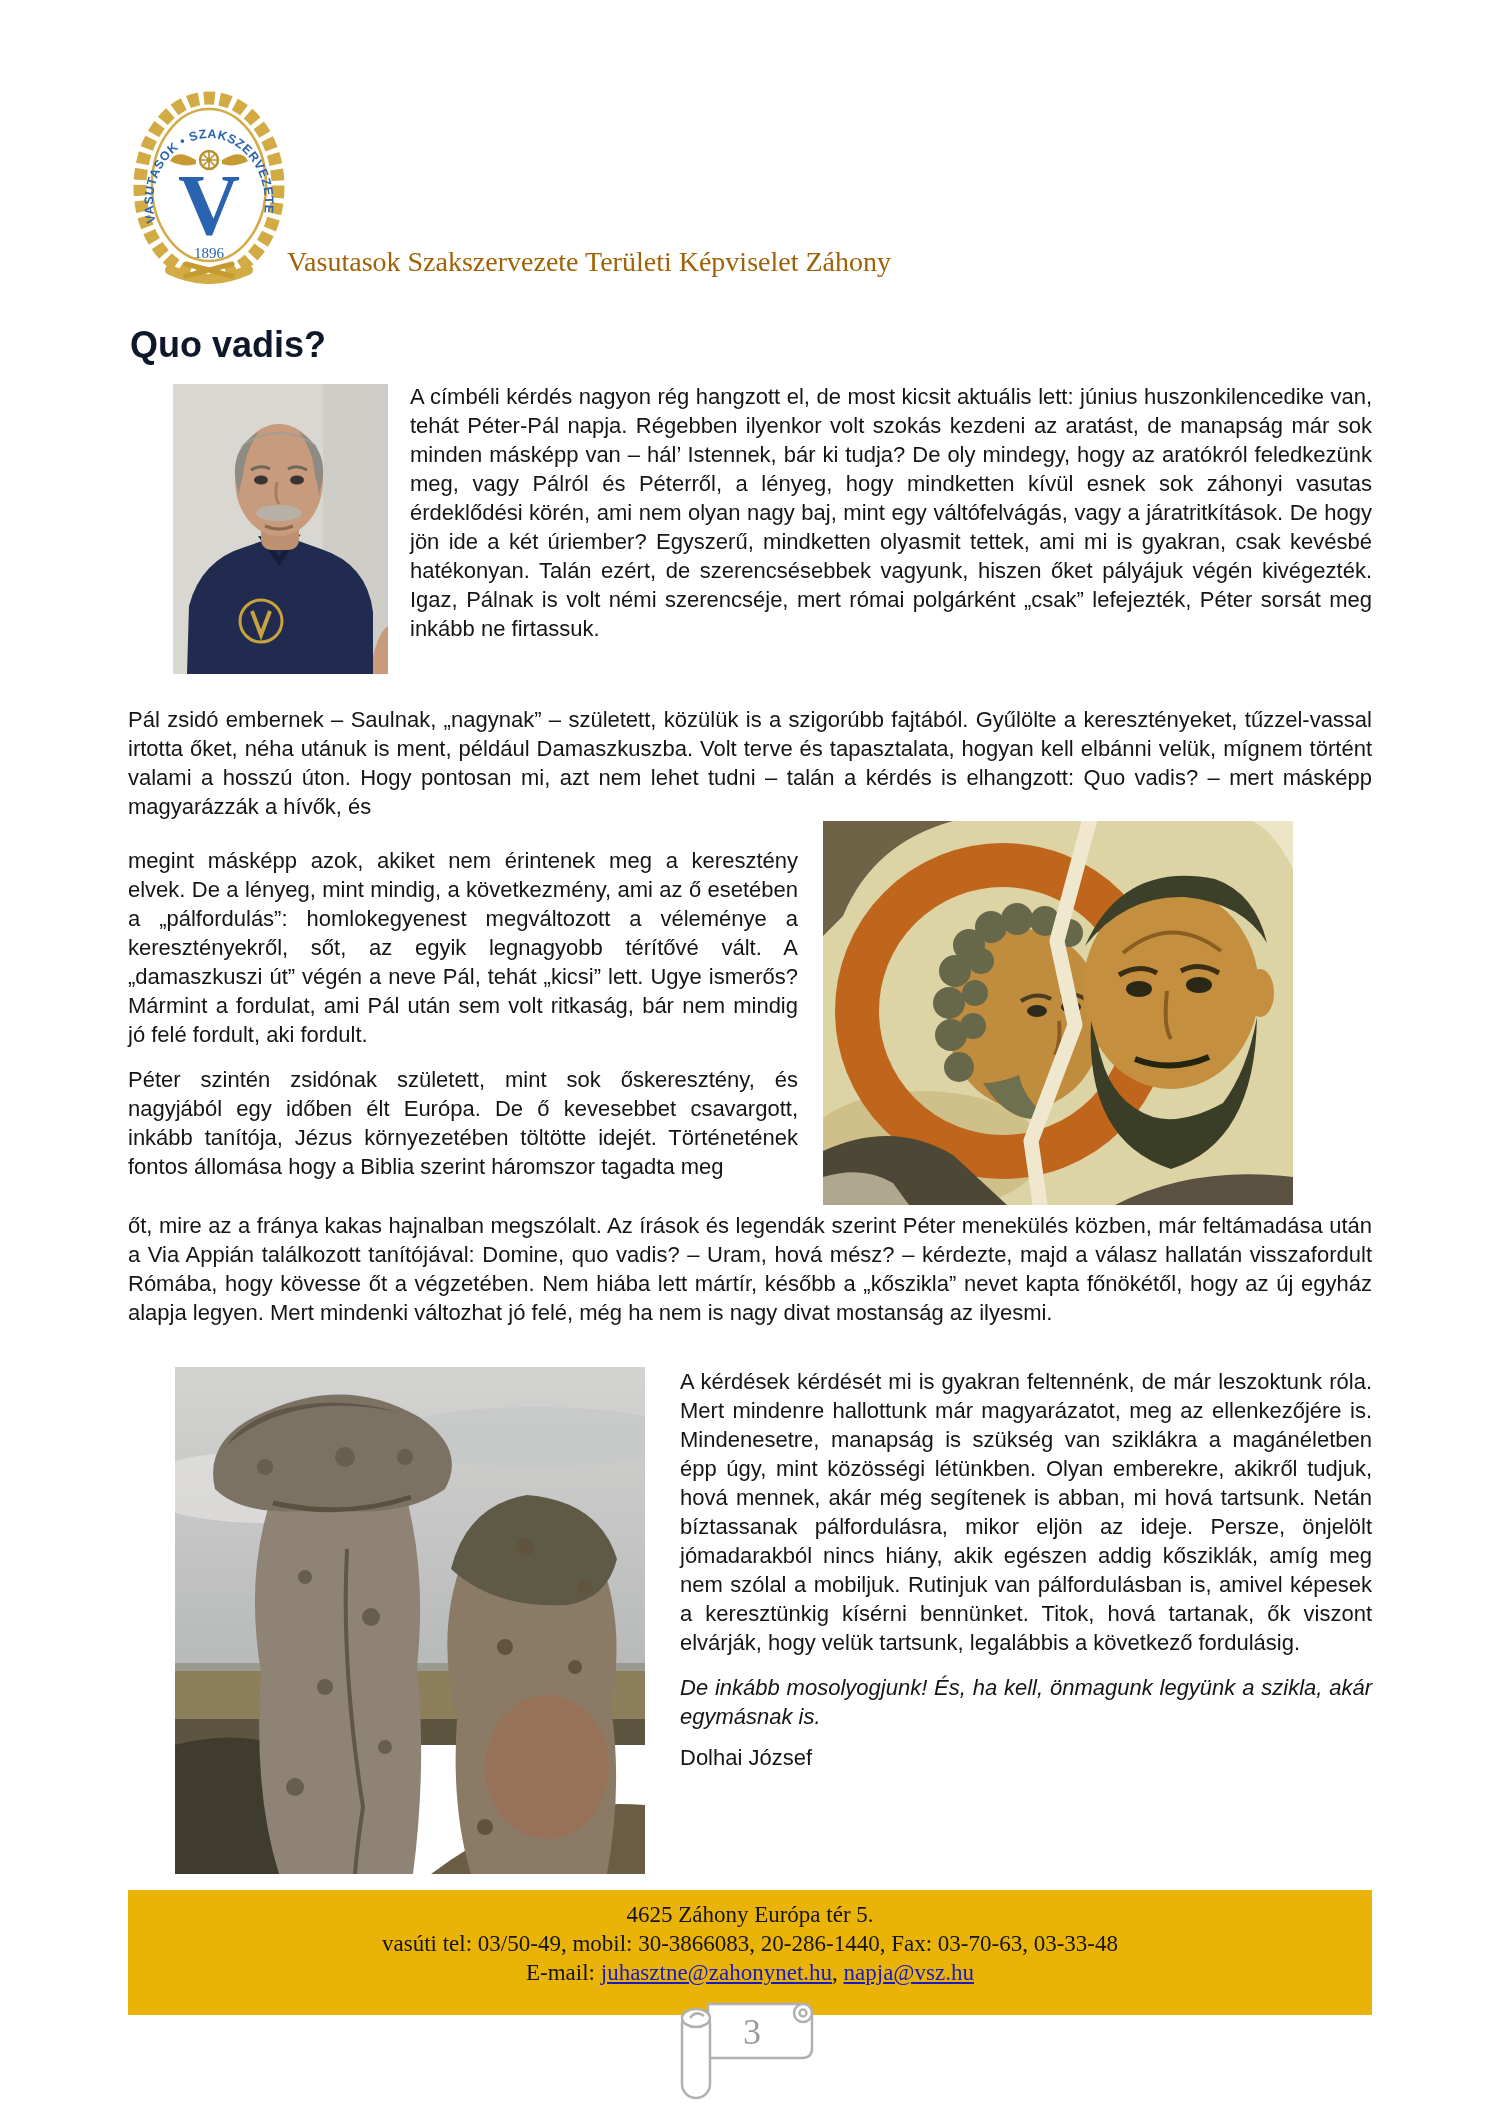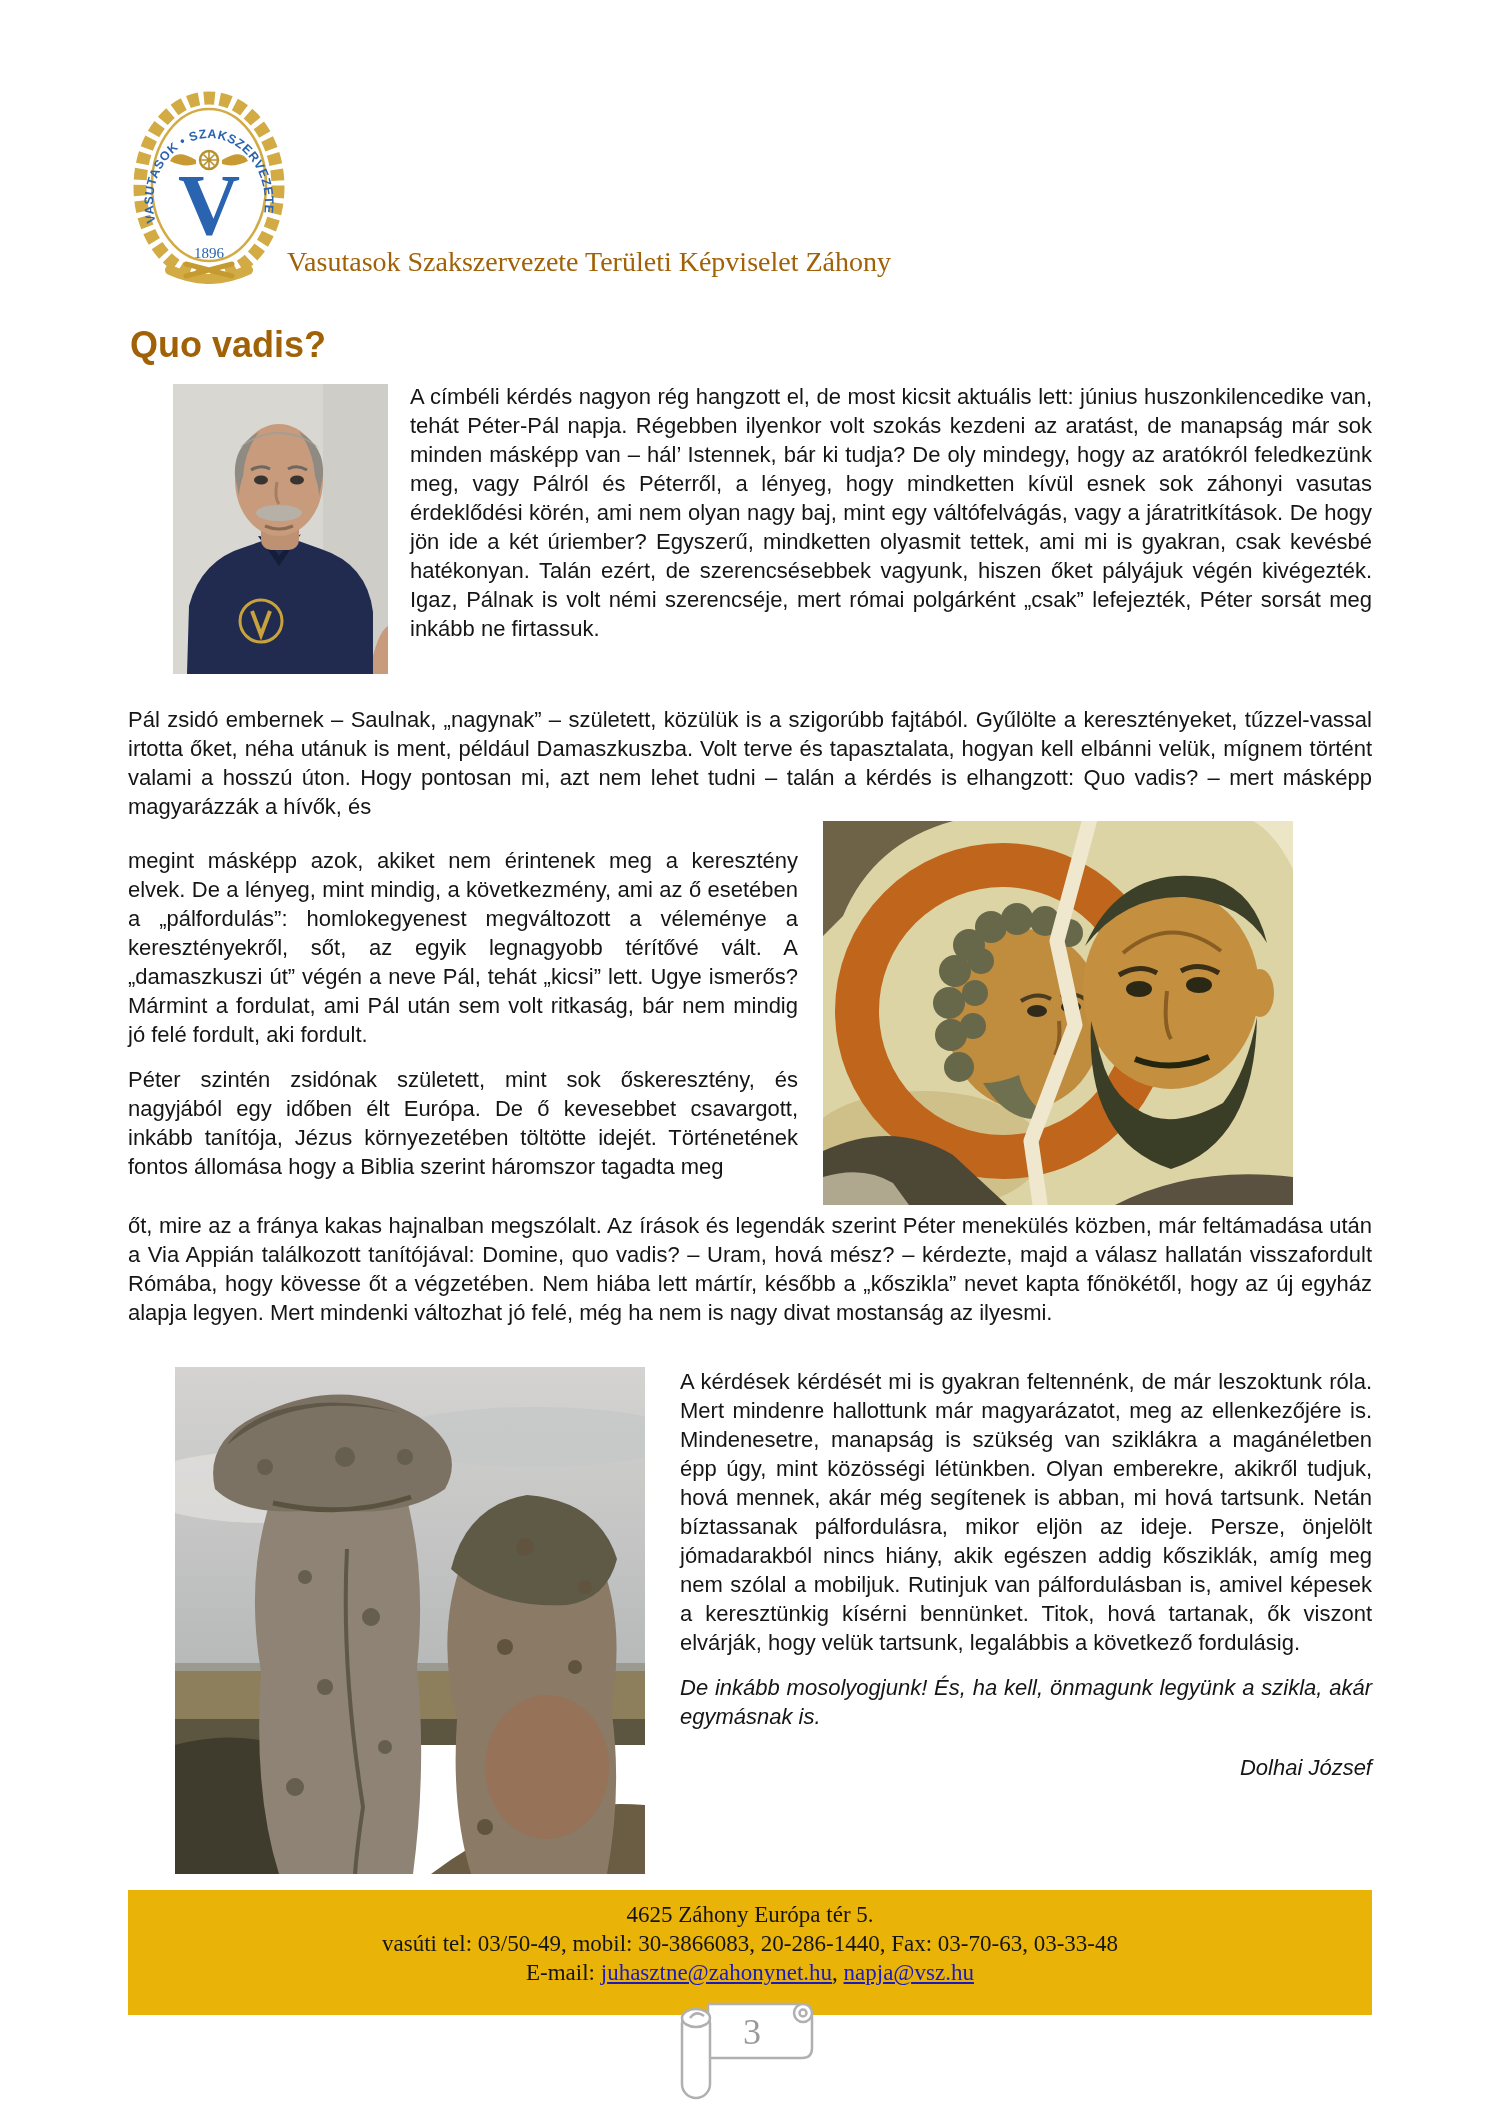--- a/index.html
+++ b/index.html
@@ -8,40 +8,40 @@
           margin:0 auto; padding:0 128px; overflow:hidden;
           font-family:"Liberation Sans","DejaVu Sans",sans-serif; color:#111; }
 
   
   .header { position:relative; height:300px; }
   .logo { position:absolute; left:2px; top:88px; }
   .org-title { position:absolute; left:159px; top:246px;
                font-family:"Liberation Serif","DejaVu Serif",serif;
                font-size:28px; color:#a16207; white-space:nowrap; }
 
-  h1.article-title { margin:24px 0 16px 2px; font-size:36px; font-weight:bold; color:#a16207; }
+  h1.article-title { margin:24px 0 16px 2px; font-size:36px; font-weight:bold; color:#0f172a; }
 
   p.body-text { font-size:22px; line-height:29px; text-align:justify; color:#151515; }
 
   .p1 { min-height:295px; }
   .portrait-fig { float:left; width:215px; height:290px; margin:2px 22px 6px 45px; }
   .p2a { margin-top:28px; clear:both; }
 
   .wrap-row { display:flex; align-items:center; }
   .col-left  { width:670px; }
   .icon-fig  { width:470px; height:384px; margin-left:25px; margin-right:79px; flex:none; }
   .p2b { }
   .p3a { margin-top:16px; }
   .p3b { margin-top:6px; }
 
   .wrap-row2 { display:flex; align-items:flex-start; margin-top:40px; }
   .rocks-fig { width:470px; height:507px; margin-left:47px; margin-right:35px; flex:none; }
   .col-right { flex:1; }
   .p5 { margin-top:16px;font-style:italic; }
-  .signature { margin-top:24px; font-size:22px; text-align:right; color:#151515;font-style:italic; }
+  .signature { margin-top:14px; font-size:22px; text-align:left; color:#151515; }
 
   
   .footer { margin-top:16px; background:#eab308; text-align:center;
             padding:10px 10px 28px 10px;
             font-family:"Liberation Serif","DejaVu Serif",serif;
             font-size:23px; line-height:29px; color:#141414; }
   .footer a { color:#1a1abf; text-decoration:underline; }
 
   .scroll-pagenum { position:absolute; left:660px; top:1996px; }
 

